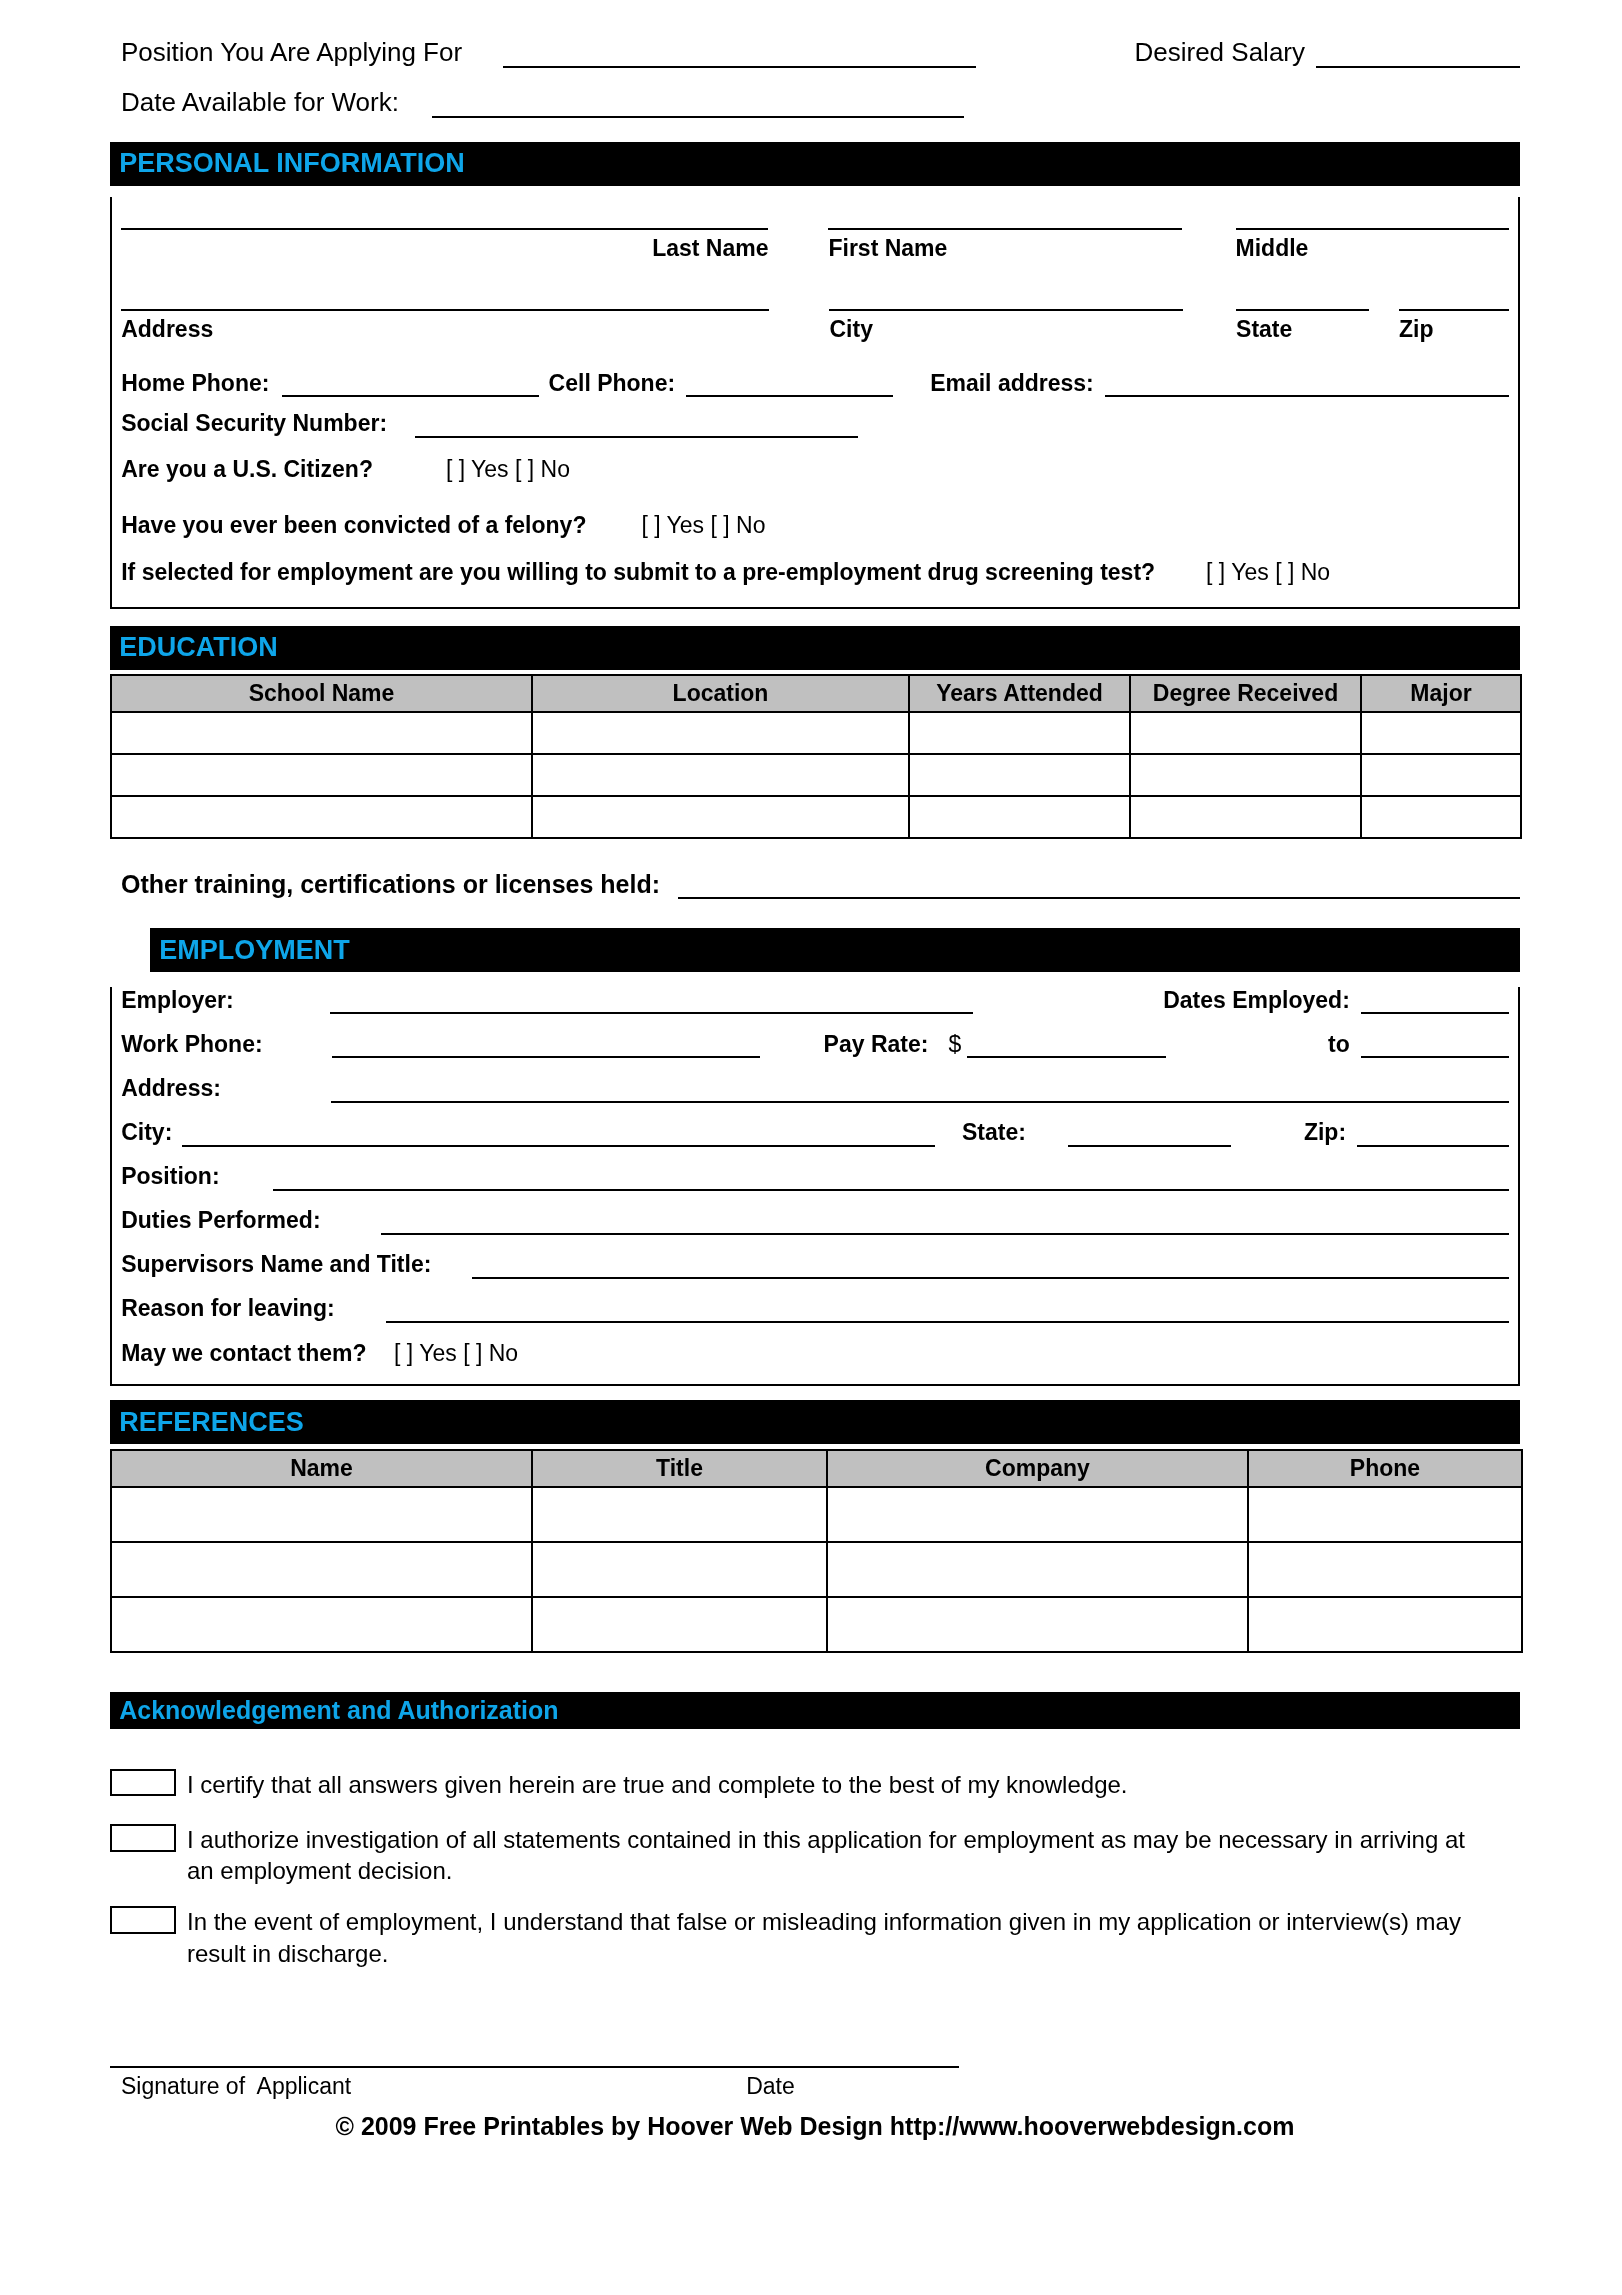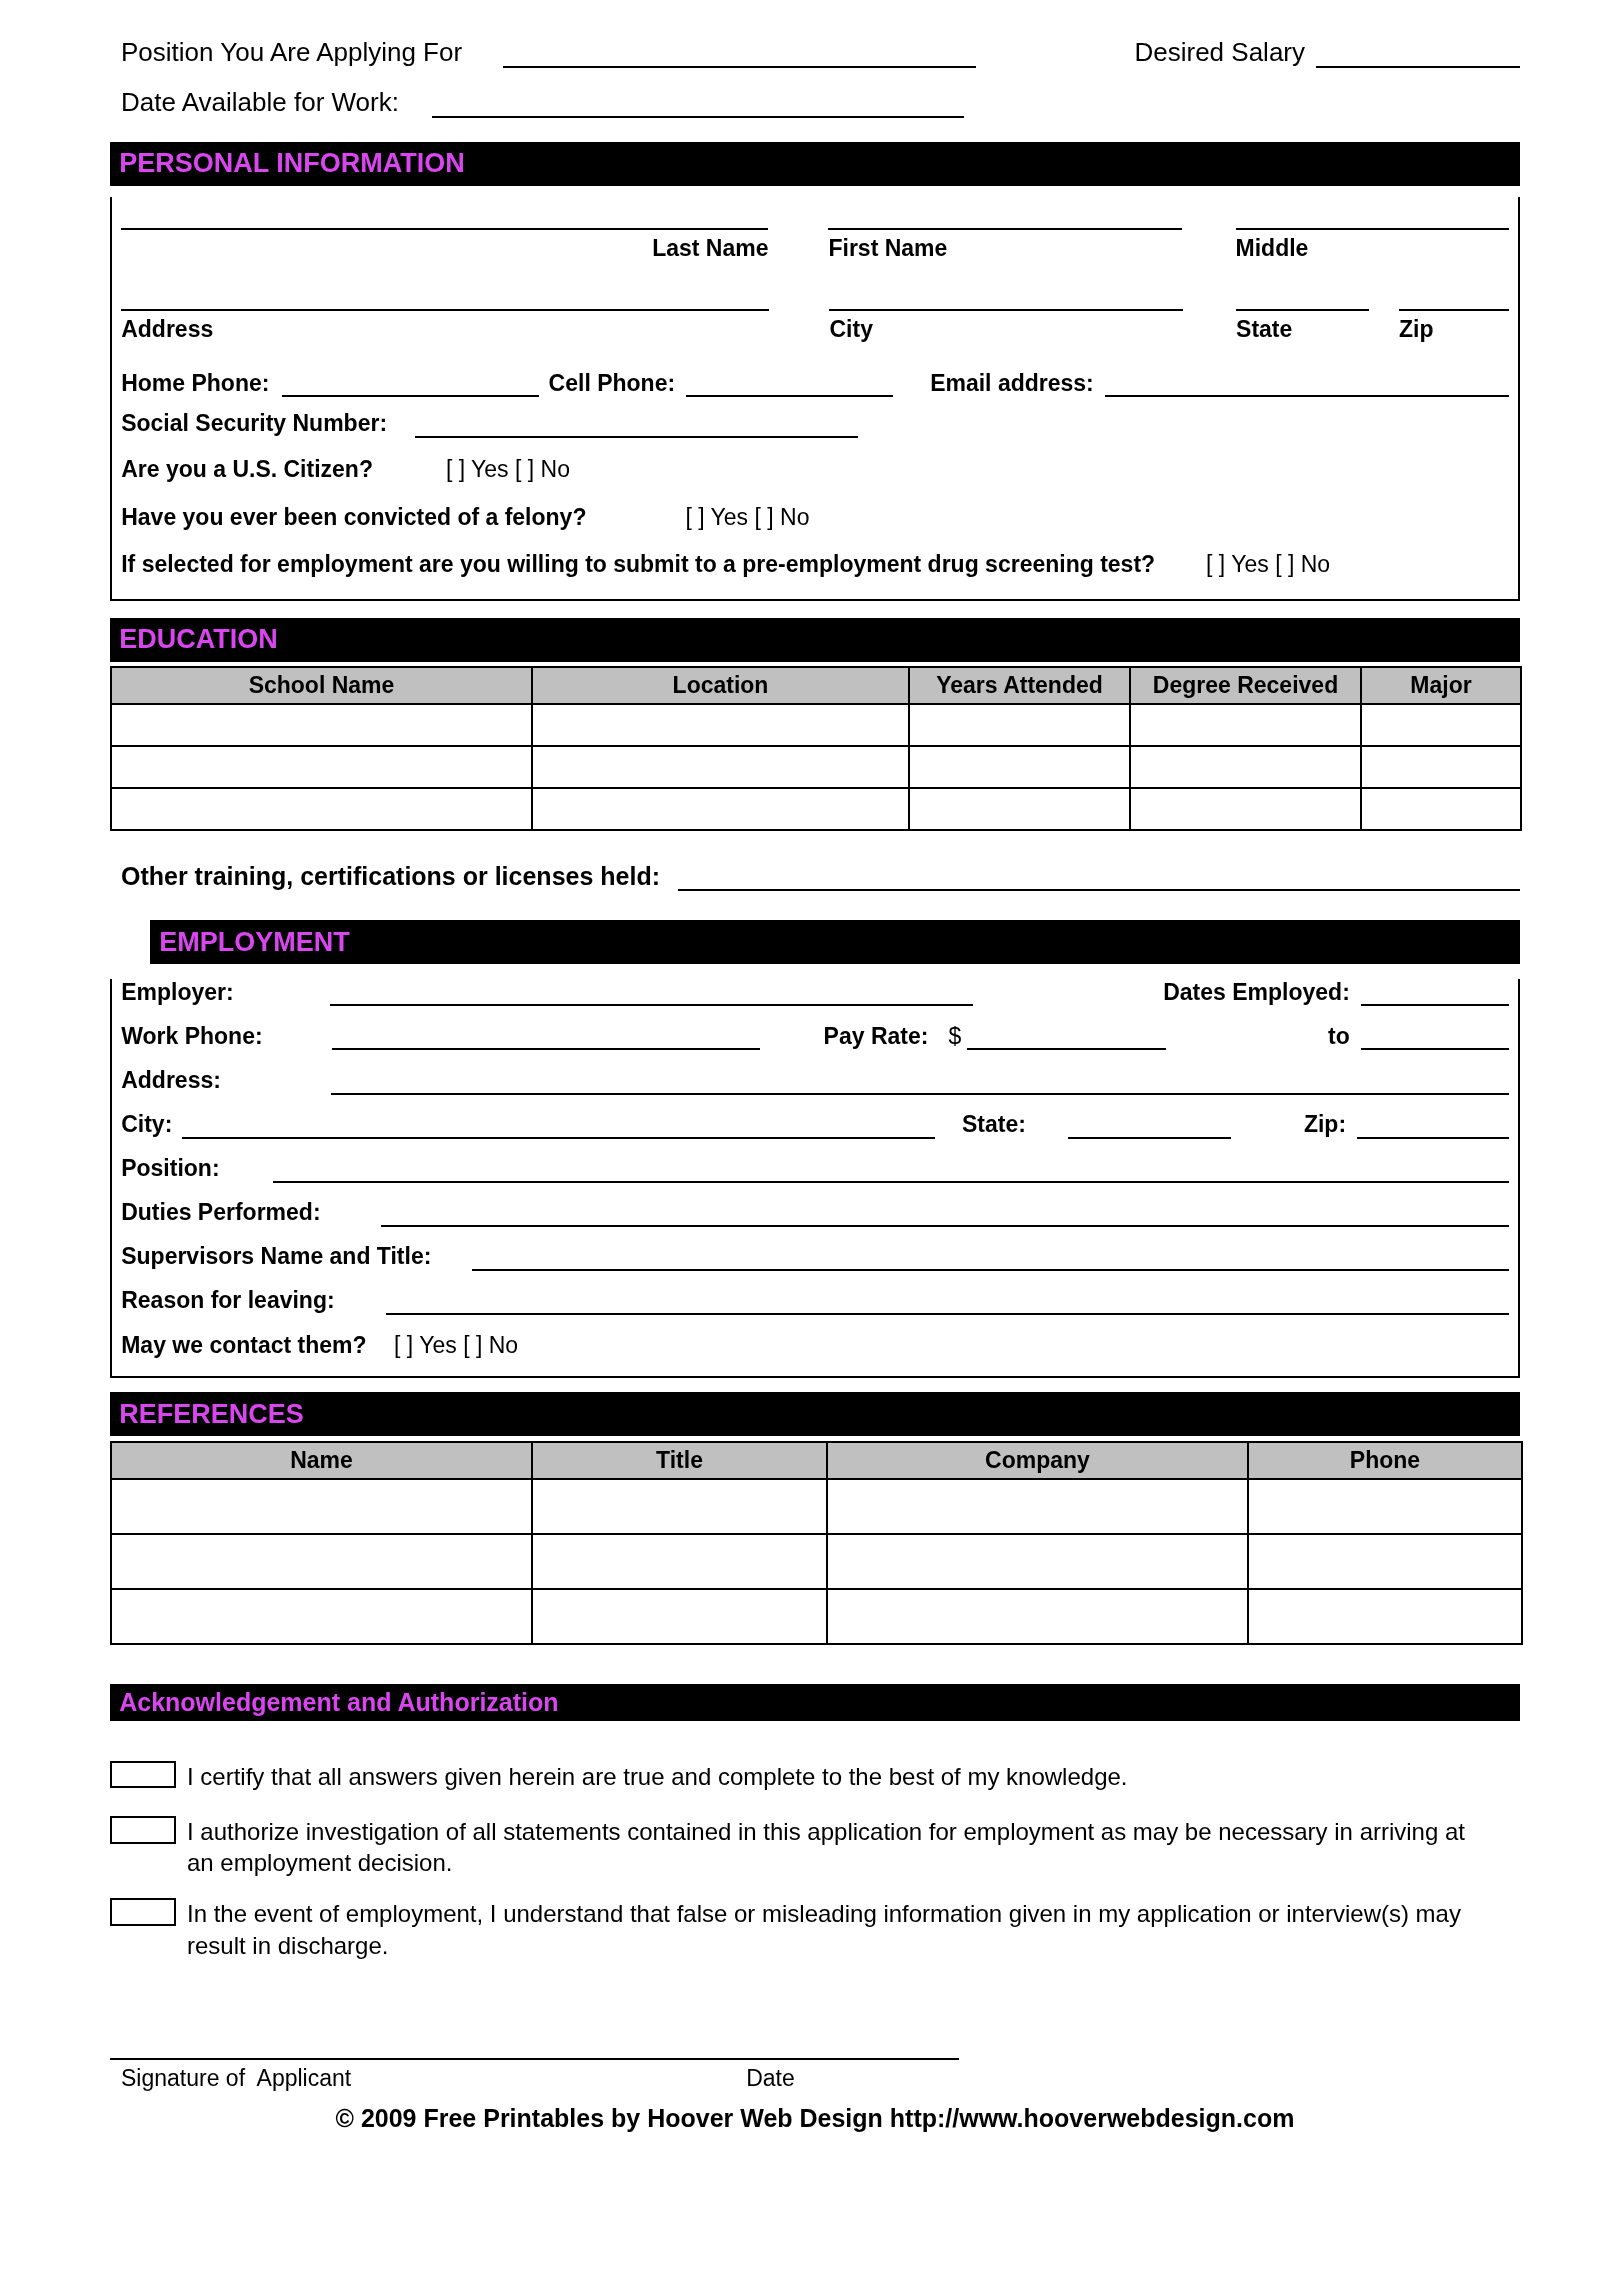--- a/index.html
+++ b/index.html
@@ -9,21 +9,21 @@
     font-family:"Liberation Sans","DejaVu Sans",sans-serif; color:#000;
   }
   .content { position:absolute; left:110px; top:0; width:1410px; }
   .title { margin-top:92px; text-align:center; font-size:55px; font-weight:normal; letter-spacing:0.5px; }
   .row { display:flex; align-items:flex-end; }
   .toplabel { font-size:26px; line-height:1.2; white-space:nowrap; }
   .blabel { font-size:23px; font-weight:bold; line-height:1.2; white-space:nowrap; }
   .rlabel { font-size:23px; line-height:1.2; white-space:nowrap; }
   .fill-line { border-bottom:2.8px solid #000; height:26px; display:block; }
   .section-bar {
-    background:#000; color:#d946ef; font-weight:bold; font-size:27px;
+    background:#000; color:#0ea5e9; font-weight:bold; font-size:27px;
     height:44px; display:flex; align-items:center; padding-left:9.2px;
   }
   .section-box { border:2.8px solid #000; border-top:none; padding:0 9.2px 20px 9.2px; }
   .pi-row { display:flex; }
   .pi-field { display:flex; flex-direction:column; }
   .pi-field .fill-line { height:33px; width:100%; }
   .pi-field .blabel { margin-top:5.5px; }
   table { border-collapse:collapse; table-layout:fixed; width:1410px; }
   th,td { border:2.8px solid #000; }
   th { background:#c0c0c0; font-size:23px; font-weight:bold; height:37px; text-align:center; }
@@ -105,21 +105,21 @@
     <div class="row" style="margin-top:13px;">
       <span class="blabel">Social Security Number:</span>
       <span class="fill-line" style="width:443px; margin-left:27.5px;"></span>
     </div>
 
     <div class="row" style="margin-top:18.4px;gap:32px;">
       <span class="blabel">Are you a U.S. Citizen?</span>
       <span class="rlabel" style="margin-left:41px;">[  ]  Yes [  ]  No</span>
     </div>
 
-    <div class="row" style="margin-top:20px;gap:44px;">
+    <div class="row" style="margin-top:28px;">
       <span class="blabel">Have you ever been convicted of a felony?</span>
       <span class="rlabel" style="margin-left:55px;">[  ]  Yes [  ]  No</span>
     </div>
 
     <div class="row" style="margin-top:20px;">
       <span class="blabel">If selected for employment are you willing to submit to a pre-employment drug screening test?</span>
       <span class="rlabel" style="margin-left:51px;">[  ]  Yes [  ]  No</span>
     </div>
   </div>
 

